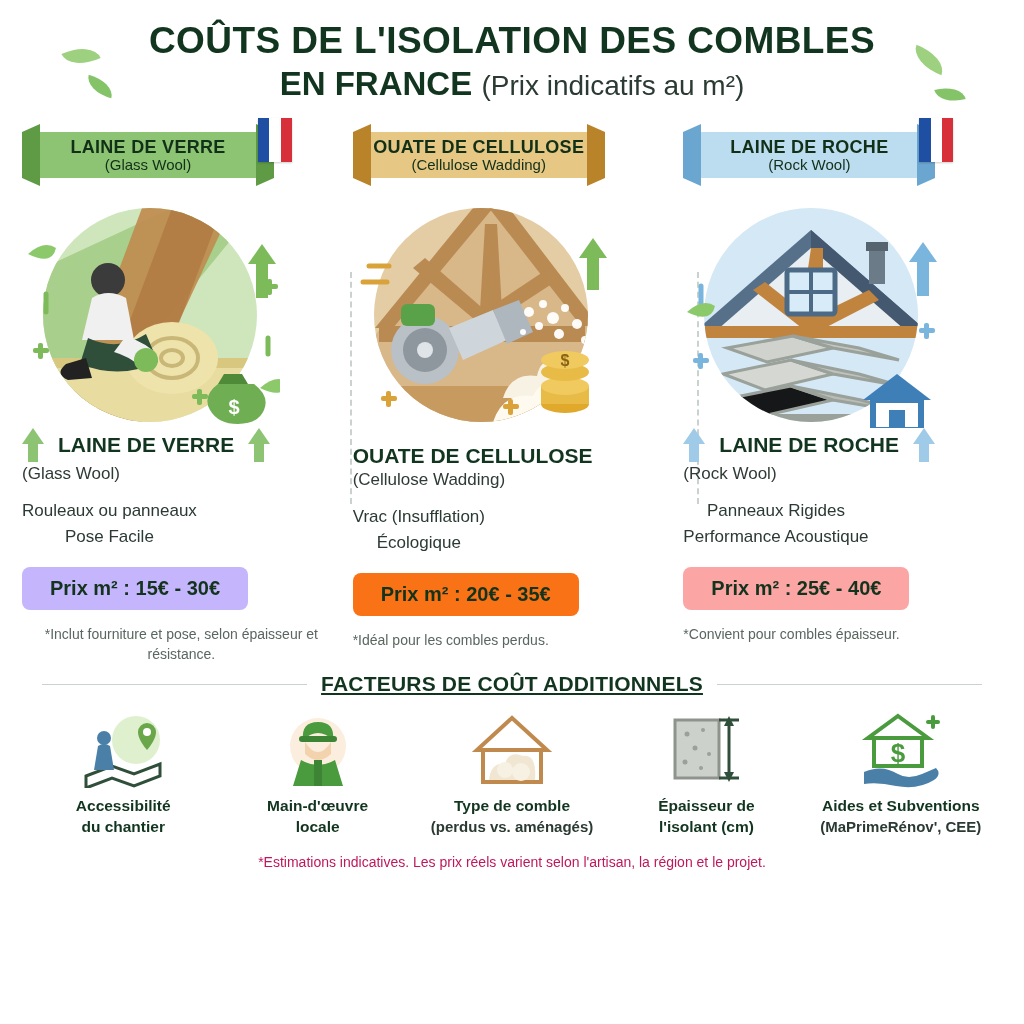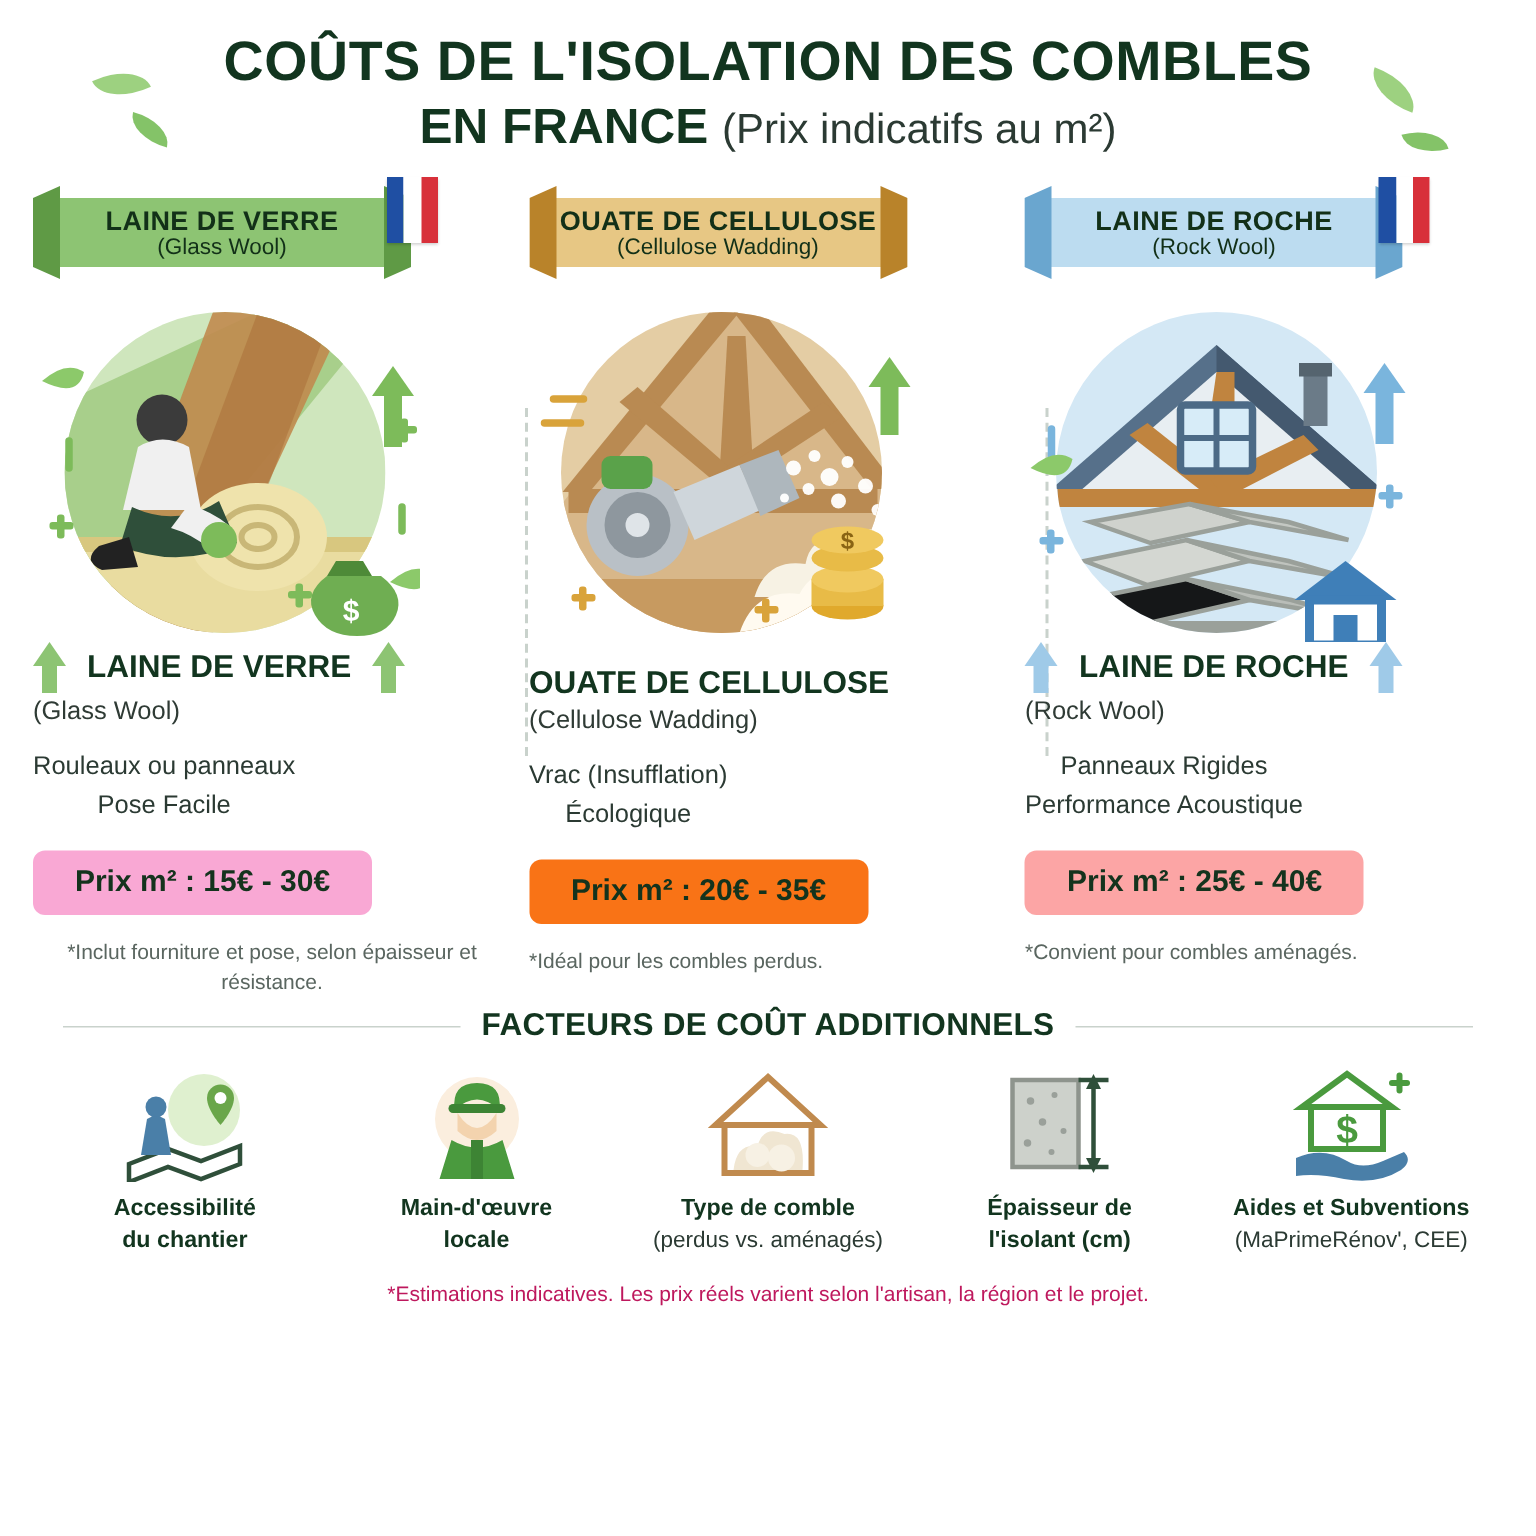--- a/index.html
+++ b/index.html
@@ -91,27 +91,27 @@
     position:absolute;top:0;left:0;width:0;height:0;
     border-left:11px solid transparent;border-right:11px solid transparent;
   }
   .mini-arrow .stem{position:absolute;top:15px;left:6px;width:10px;height:19px;}
 
   
   .sep{
     display:flex;align-items:center;gap:14px;margin:8px 42px 0 42px;
   }
   .sep .line{flex:1;height:1px;background:#c9d2cc;}
-  .sep .sep-title{font-size:21px;font-weight:bold;color:#12351f;letter-spacing:.2px;white-space:nowrap;}
+  .sep .sep-title{font-size:21px;font-weight:bold;color:#12351f;letter-spacing:.2px;white-space:nowrap;text-decoration:underline;}
 
   .factors{display:flex;margin-top:14px;padding:0 26px;box-sizing:border-box;}
   .factor{flex:1;display:flex;flex-direction:column;align-items:center;padding:0 6px;box-sizing:border-box;}
   .fic{width:86px;height:78px;position:relative;}
   .f-lbl{margin-top:8px;font-size:15.5px;font-weight:bold;color:#12351f;text-align:center;line-height:1.35;}
-  .f-sub{font-size:15px;font-weight:normal;color:#2b3a33;}
+  .f-sub{font-size:15px;font-weight:bold;color:#2b3a33;}
 
   .footnote{margin-top:16px;text-align:center;font-size:14px;color:#be185d;}
 </style>
 </head>
 <body>
 
 <span class="leaf l1"></span>
 <span class="leaf l2"></span>
 <span class="leaf l3"></span>
 <span class="leaf l4"></span>
@@ -208,21 +208,21 @@
       <span class="mini-arrow">
         <span class="head" style="border-bottom:16px solid #8dc473;"></span>
         <span class="stem" style="background:#8dc473;"></span>
       </span>
     </div>
     <div class="lbl-en">(Glass Wool)</div>
     <div class="desc">
       <div>Rouleaux ou panneaux</div>
       <div>Pose Facile</div>
     </div>
-    <div class="price" style="background:#f9a8d4;">Prix m² : 15€ - 30€</div>
+    <div class="price" style="background:#c4b5fd;">Prix m² : 15€ - 30€</div>
     <div class="note">*Inclut fourniture et pose, selon épaisseur et résistance.</div>
   </div>
 
   <div class="col">
     <div class="ribbon">
       <svg class="rb-body" viewBox="0 0 252 62" preserveAspectRatio="none">
         <polygon points="0,8 252,8 252,54 0,54" fill="#e7c784"></polygon>
         <polygon points="0,8 18,0 18,62 0,54" fill="#b9832a"></polygon>
         <polygon points="252,8 234,0 234,62 252,54" fill="#b9832a"></polygon>
       </svg>
@@ -391,21 +391,21 @@
         <span class="head" style="border-bottom:16px solid #9fcae8;"></span>
         <span class="stem" style="background:#9fcae8;"></span>
       </span>
     </div>
     <div class="lbl-en">(Rock Wool)</div>
     <div class="desc">
       <div>Panneaux Rigides</div>
       <div>Performance Acoustique</div>
     </div>
     <div class="price" style="background:#fca5a5;">Prix m² : 25€ - 40€</div>
-    <div class="note">*Convient pour combles aménagés.</div>
+    <div class="note">*Convient pour combles épaisseur.</div>
   </div>
 </div>
 
 <div class="sep">
   <span class="line"></span>
   <span class="sep-title">FACTEURS DE COÛT ADDITIONNELS</span>
   <span class="line"></span>
 </div>
 
 <div class="factors">

